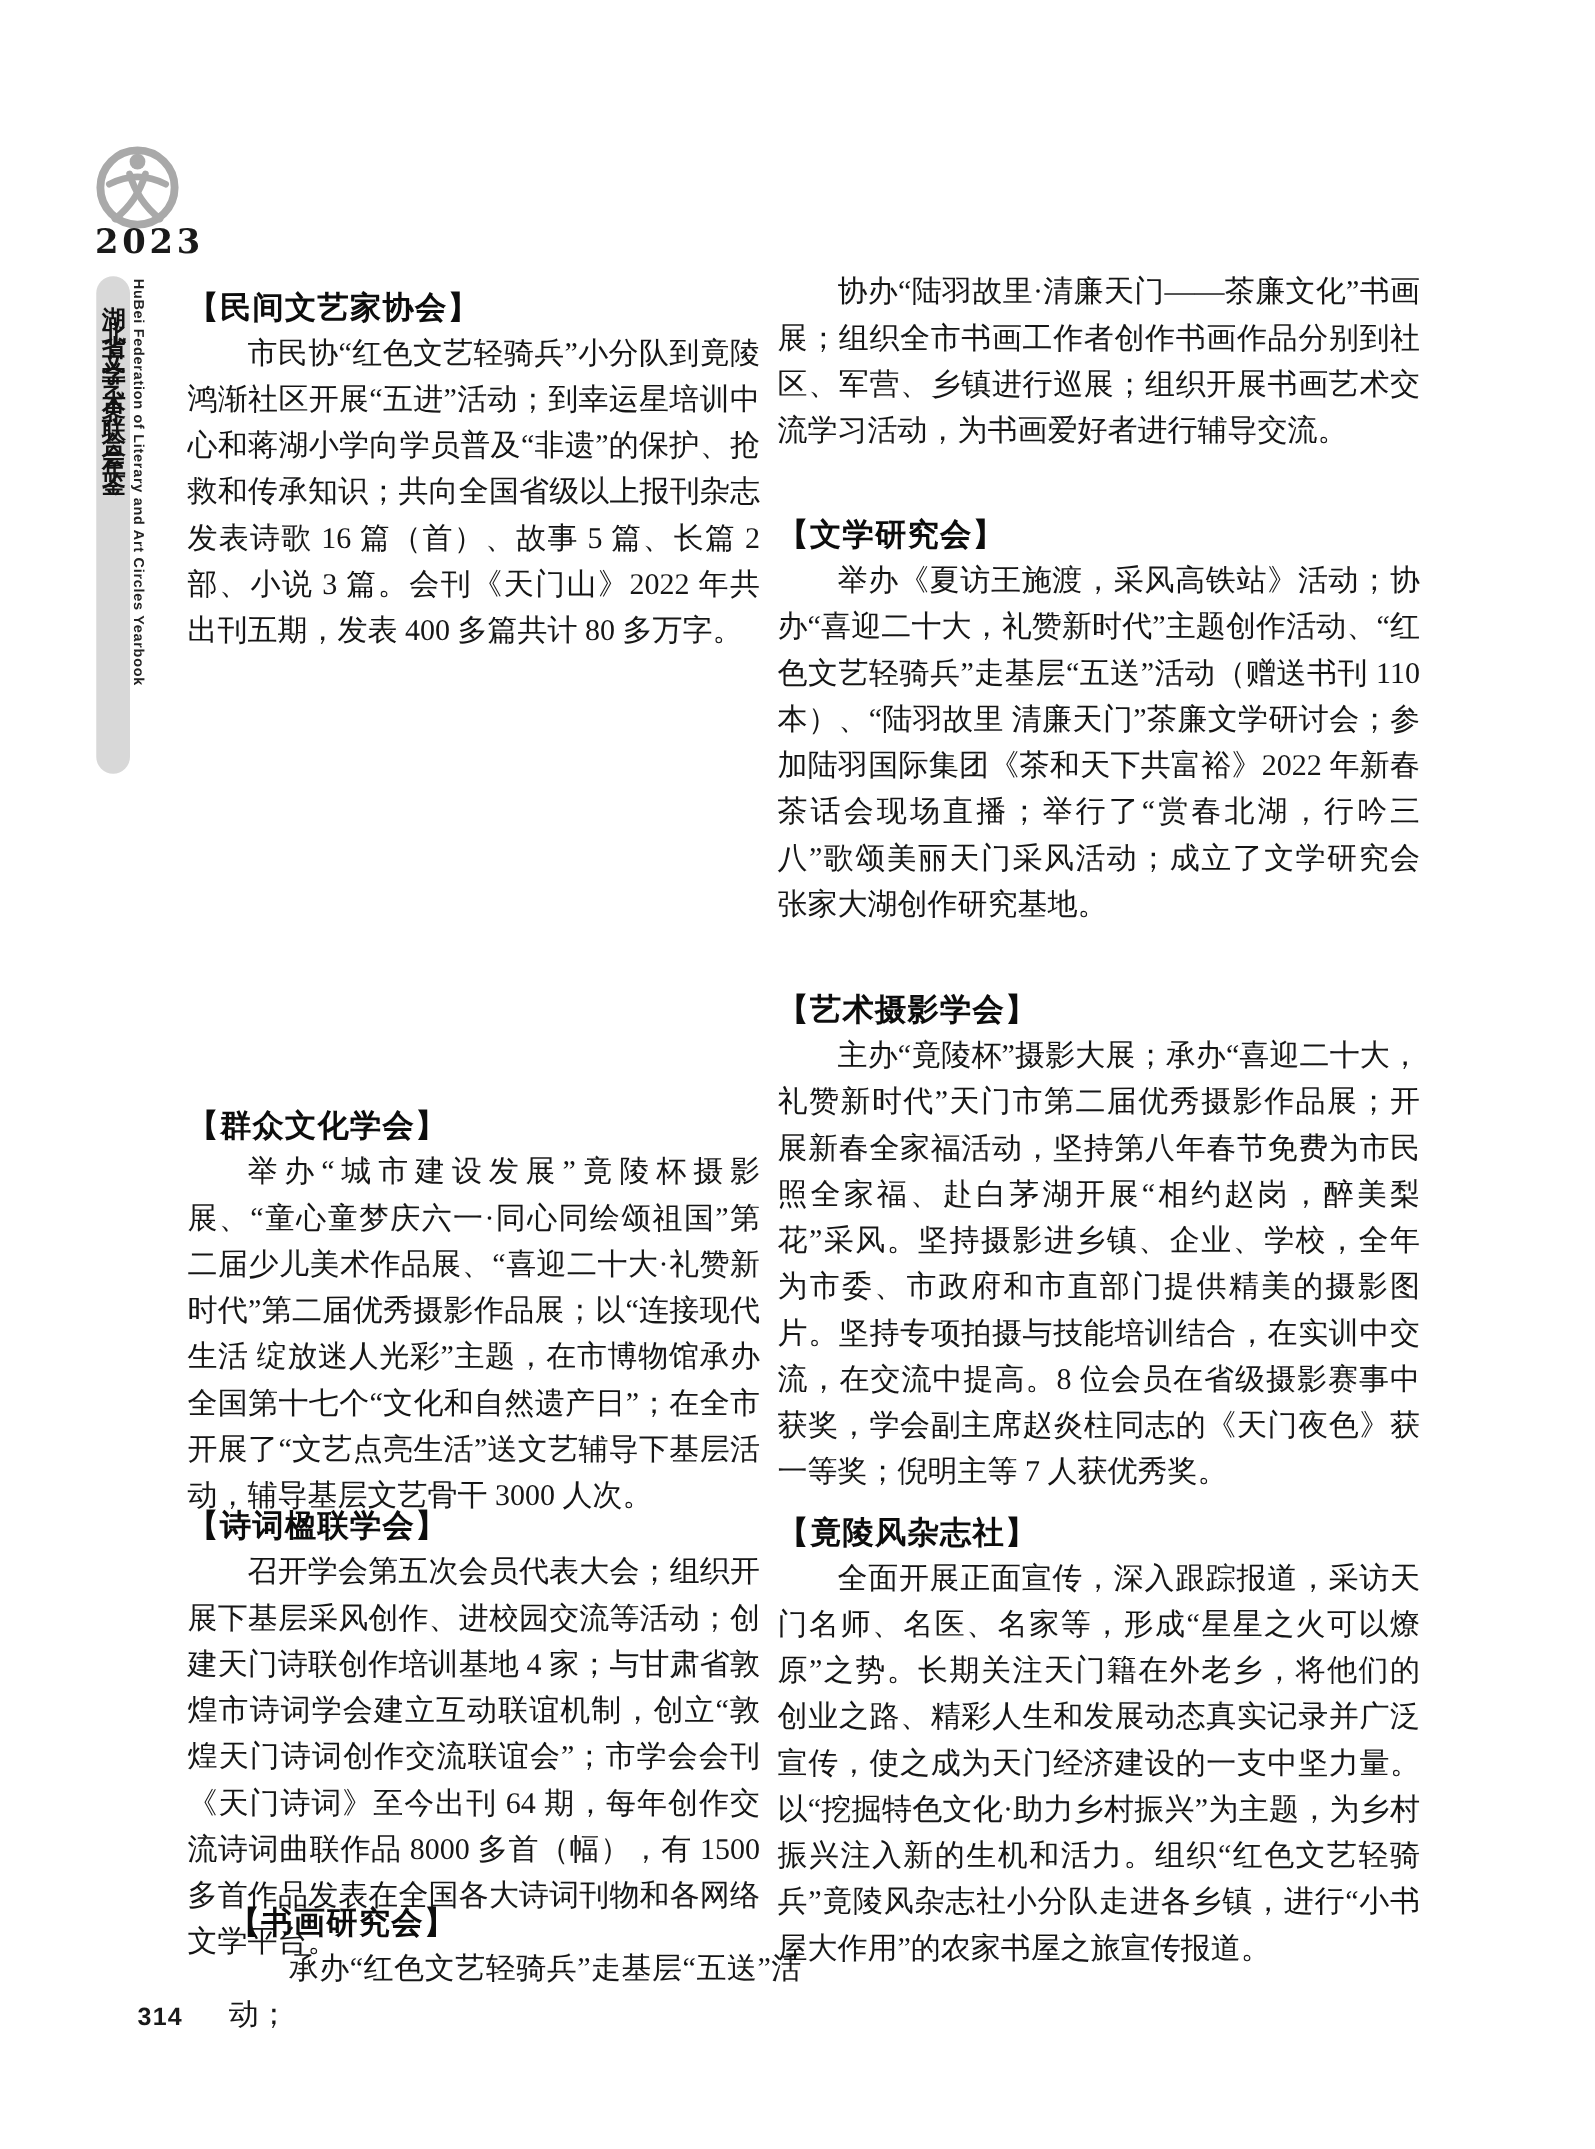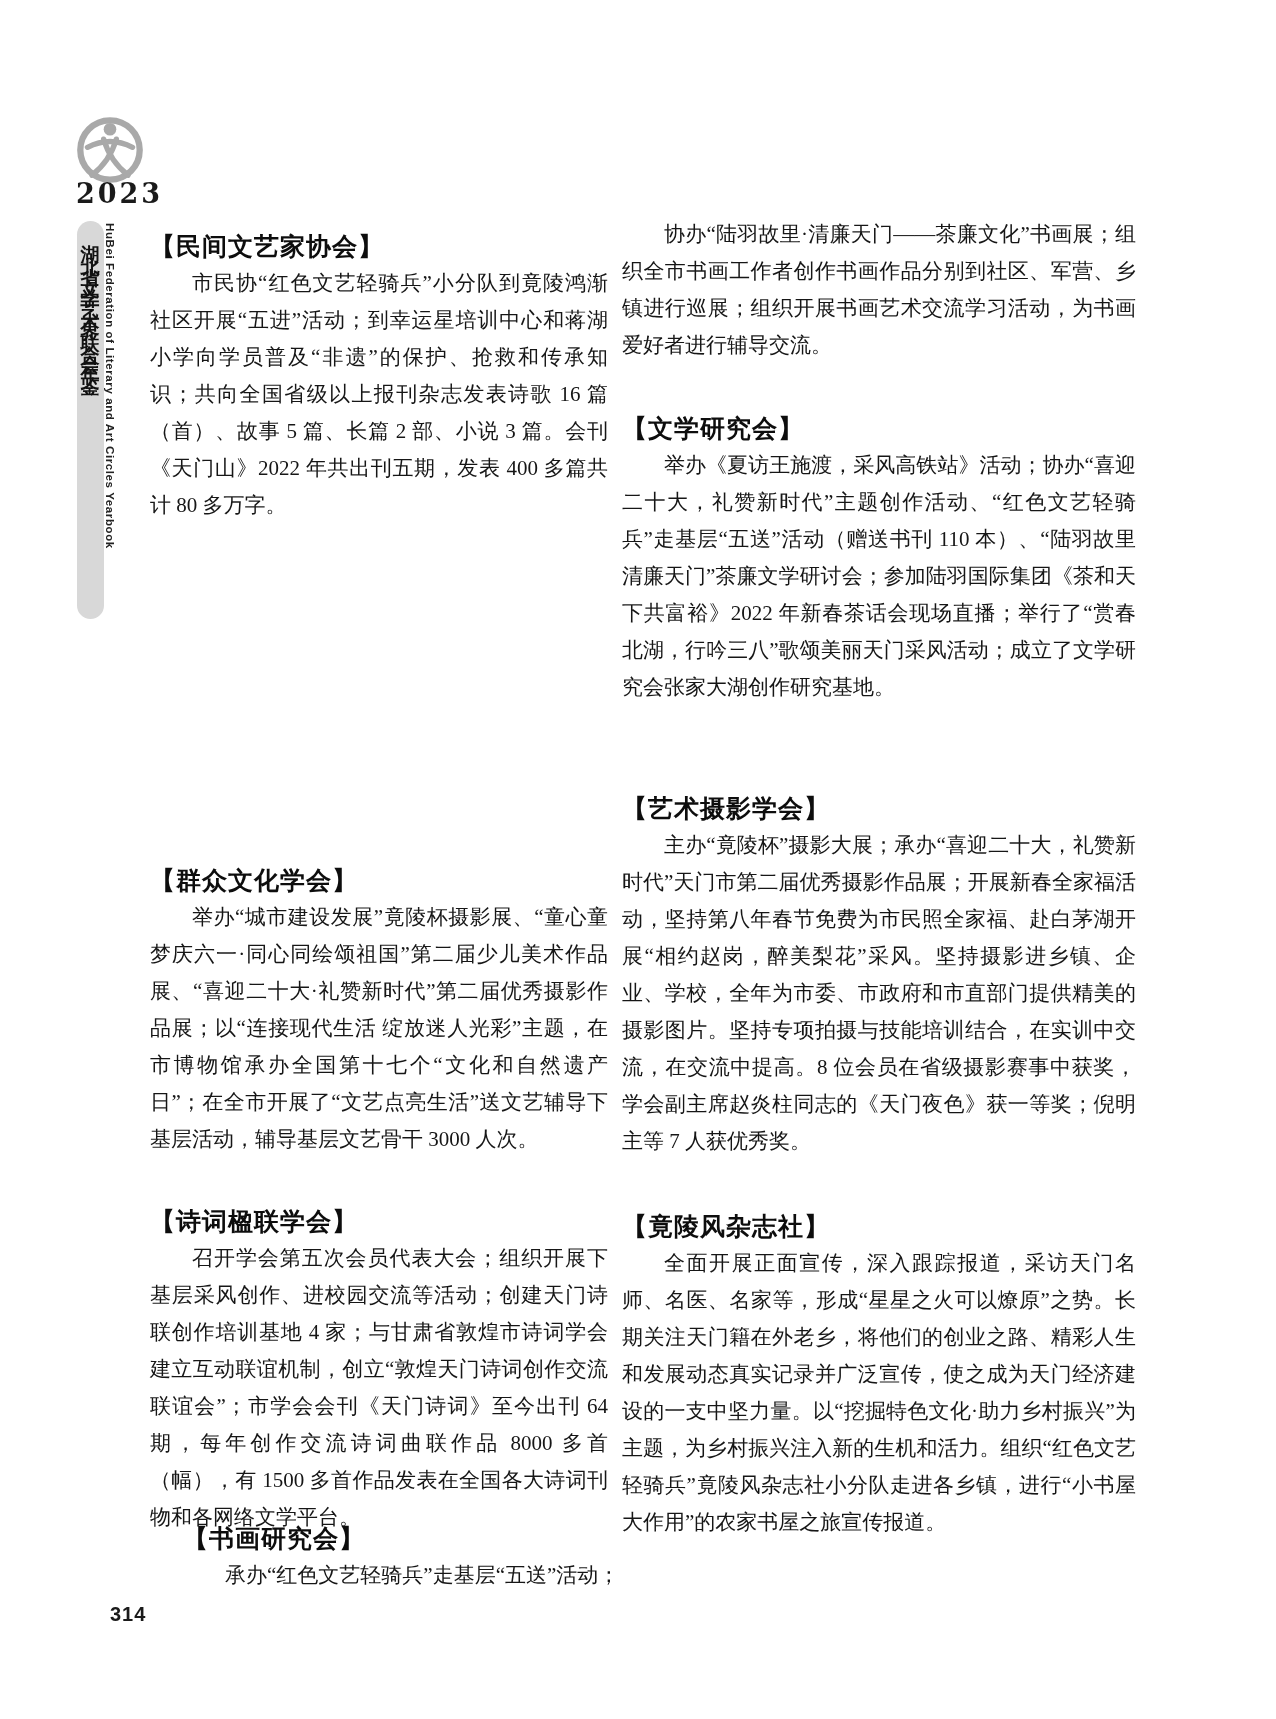--- a/index.html
+++ b/index.html
@@ -38,28 +38,28 @@
   .sec.left  { left:150px; width:458px; }
   .sec.right { left:622px; width:514px; }
 
   .hd {
     margin:0; font-family:"Liberation Sans",sans-serif;
     font-weight:700; font-size:25px; line-height:37px;
     letter-spacing:1px; color:#0d0d0d;
   }
   .bd {
     margin:0; font-family:"Liberation Serif",serif;
-    font-size:21px; line-height:37px; color:#161616;
+    font-size:24px; line-height:37px; color:#161616;
     text-align:justify; text-justify:inter-character;
     text-indent:2em; word-break:break-all;
   }
 
   #sl0 { top:228px; }
   #sl1 { top:522px; }
-  #sl2 { top:862px; }
+  #sl2 { top:883px; }
   #sl3 { top:1203px; }
   #sl4 { top:1520px;margin-left:33px; }
 
   #sr0 { top:216px; }
   #sr1 { top:410px; }
   #sr2 { top:790px; }
   #sr3 { top:1208px; }
 
   
   .pageno {

